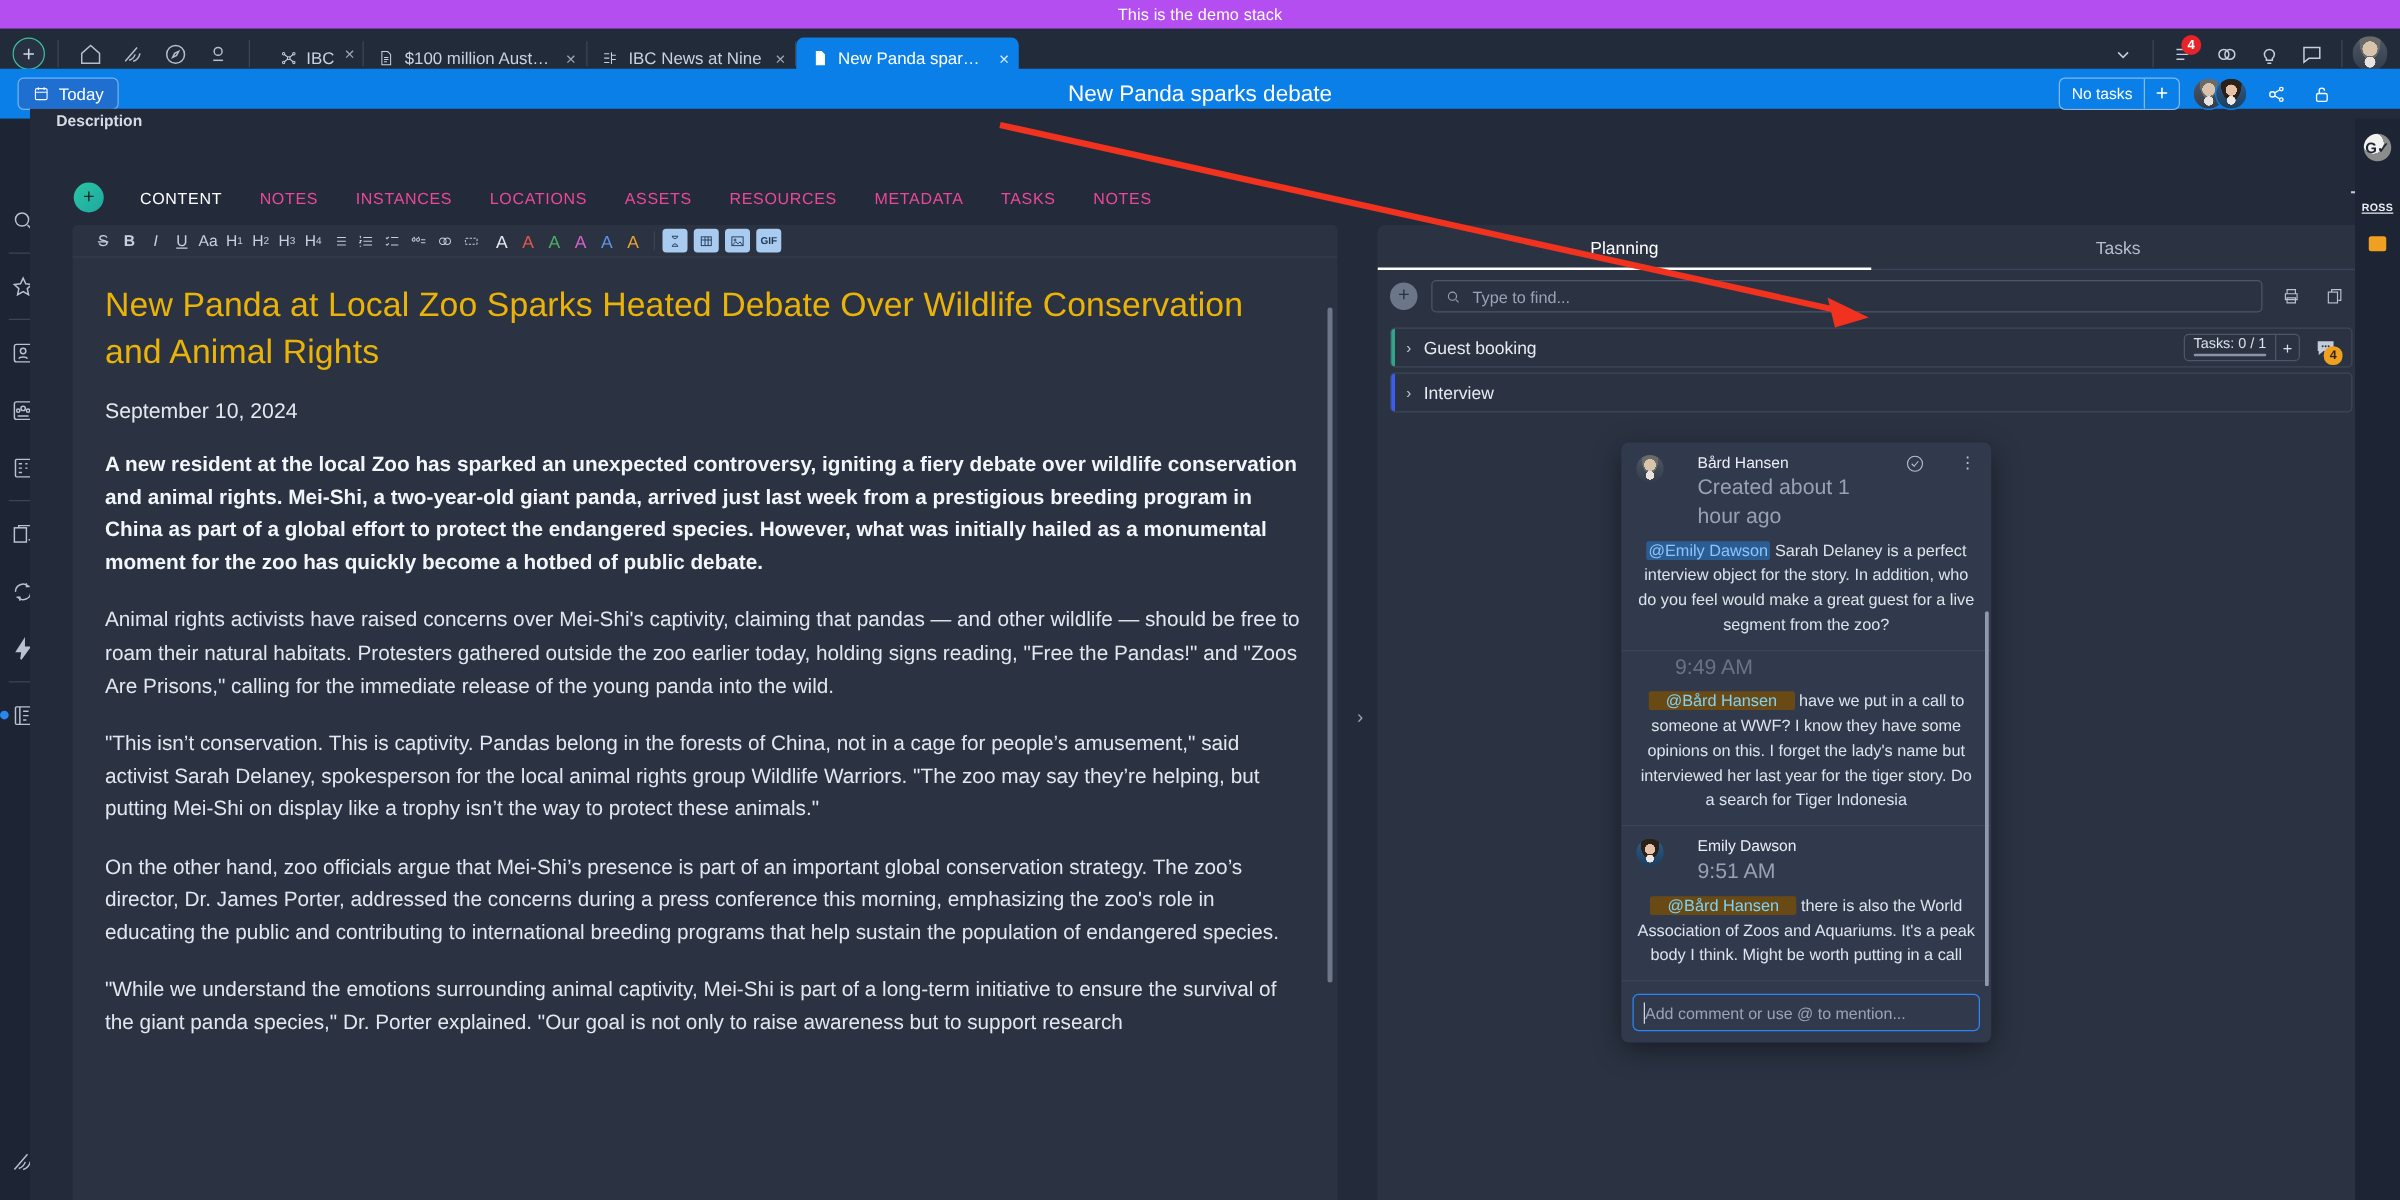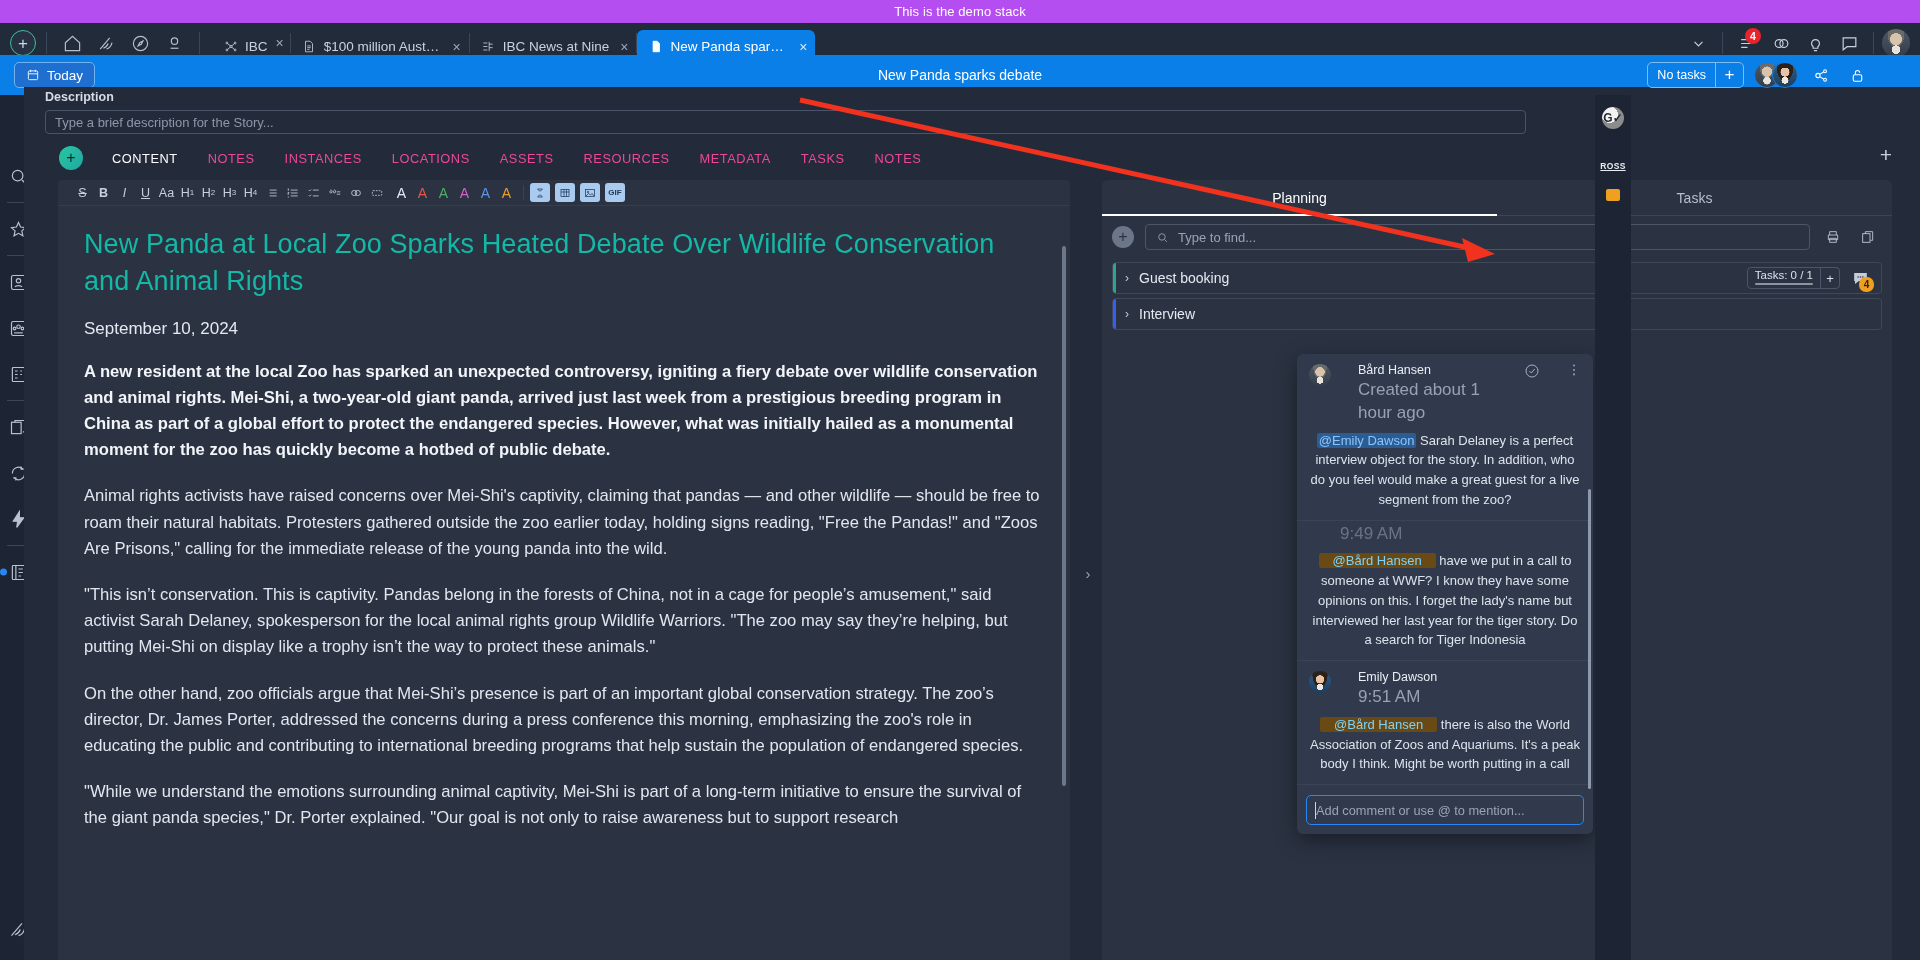--- a/index.html
+++ b/index.html
@@ -3,21 +3,21 @@
 <meta charset="utf-8">
 <style>
   * { box-sizing: border-box; margin: 0; padding: 0; }
   html, body {
     width: 1920px; height: 960px;
     background: #1d2433;
     font-family: "Liberation Sans", sans-serif;
     color: #d5dae3;
     overflow: hidden;
   }
-  .app { position: relative; width: 1631px; height: 960px; }
+  .app { position: relative; width: 1920px; height: 960px; }
 
   
   .demo-banner {
     position: absolute; left: 0; top: 0; width: 1920px; height: 23px;
     background: #b44ef0; color: #ffffff;
     font-size: 13px; line-height: 23px; text-align: center;
     letter-spacing: .1px;
   }
 
   
@@ -85,21 +85,21 @@
     background: #0b7fe8; display: flex; align-items: center; padding: 0 14px;
   }
   .today-pill {
     display: flex; align-items: center; gap: 7px;
     background: #1f6fd0; border: 1px solid #6fb4f2; border-radius: 5px;
     height: 26px; padding: 0 11px; font-size: 13.5px; color: #ffffff;
   }
   .today-pill svg { width: 14px; height: 14px; stroke: #ffffff; fill: none; stroke-width: 1.5; }
   .blue-title {
     position: absolute; left: 0; right: 0; text-align: center;
-    font-size: 14px; color: #ffffff; pointer-events: none;
+    font-size: 18px; color: #ffffff; pointer-events: none;
   }
   .blue-right { margin-left: auto; display: flex; align-items: center; gap: 10px; z-index: 2; }
   .notask-group { display: flex; align-items: stretch; border: 1px solid #7cbcf5; border-radius: 5px; height: 26px; overflow: hidden; }
   .notask-lbl { font-size: 12.5px; color: #ffffff; display: flex; align-items: center; padding: 0 9px; }
   .notask-plus { width: 28px; display: flex; align-items: center; justify-content: center; border-left: 1px solid #7cbcf5; font-size: 17px; color: #ffffff; }
   .hdr-avs { display: flex; align-items: center; }
   .hdr-avs .avatar { width: 26px; height: 26px; border: 1.5px solid #0b7fe8; }
   .hdr-avs .avatar + .avatar { margin-left: -8px; }
   .blue-ico { width: 26px; height: 26px; display: flex; align-items: center; justify-content: center; color: #ffffff; }
   .blue-ico svg { width: 17px; height: 17px; fill: none; stroke: currentColor; stroke-width: 1.5; }
@@ -156,21 +156,21 @@
   .fb.sub sub { font-size: 8px; }
   .fb-sep { width: 1px; height: 15px; background: #46506590; margin: 0 6px; }
   .fb-blue {
     width: 20px; height: 19px; border-radius: 3px; background: #a9cbef;
     display: flex; align-items: center; justify-content: center; color: #203a58;
     margin-right: 5px; font-size: 8px; font-weight: bold;
   }
   .fb-blue svg { width: 12px; height: 12px; fill: none; stroke: currentColor; stroke-width: 1.5; }
 
   .doc { padding: 20px 26px 0 26px; height: 754px; overflow: hidden; position: relative; }
-  .doc h1 { font-size: 27px; font-weight: normal; line-height: 1.38; color: #14b8a6; letter-spacing: .1px; }
+  .doc h1 { font-size: 27px; font-weight: normal; line-height: 1.38; color: #eab308; letter-spacing: .1px; }
   .doc .date { font-size: 17px; color: #e4e9f1; margin-top: 18px; }
   .doc p { font-size: 16.6px; line-height: 1.58; color: #e2e7ef; margin-top: 20px; }
   .doc p.lead { font-weight: bold; color: #f2f5f9; }
   .doc-scroll {
     position: absolute; right: 4px; top: 40px; width: 4px; height: 540px;
     background: #6c7789; border-radius: 2px;
   }
   .doc-handle {
     position: absolute; left: 1057px; top: 475px; width: 14px; height: 22px;
     color: #9aa5b8; font-size: 15px; display: flex; align-items: center; justify-content: center;
@@ -490,21 +490,20 @@
           <path d="M4 19 16 5M8 18c3-1 5-3 6-6M12 19c4-1 6-4 7-8"></path>
         </svg>
       </div>
     <div style="height:8px"></div>
   </div>
 
   <div class="work">
 
     <div class="desc-wrap">
       <div class="desc-label">Description</div>
-      <input class="desc-input" placeholder="Type a brief description for the Story..." style="">
     </div>
 
     <div class="tabs-row">
       <div class="tabs-plus">+</div>
       <div class="ctab sel">CONTENT</div>
       <div class="ctab">NOTES</div>
       <div class="ctab">INSTANCES</div>
       <div class="ctab">LOCATIONS</div>
       <div class="ctab">ASSETS</div>
       <div class="ctab">RESOURCES</div>

